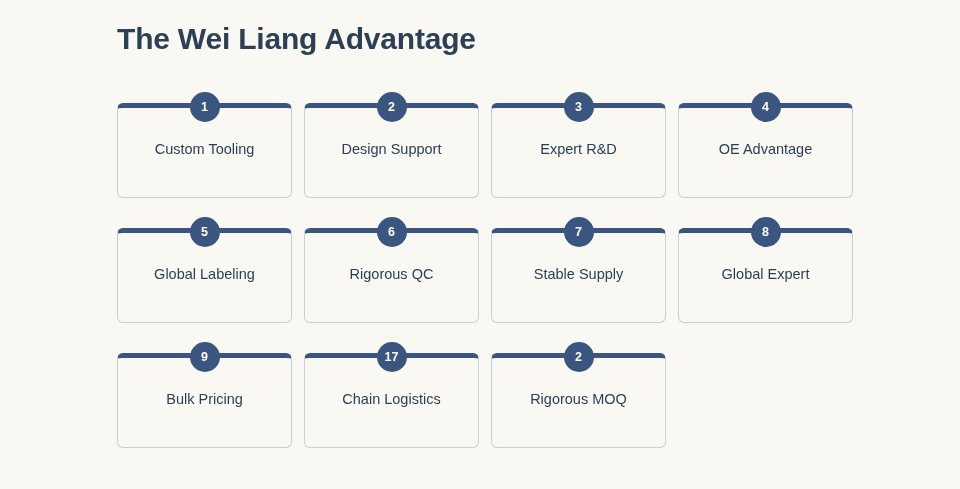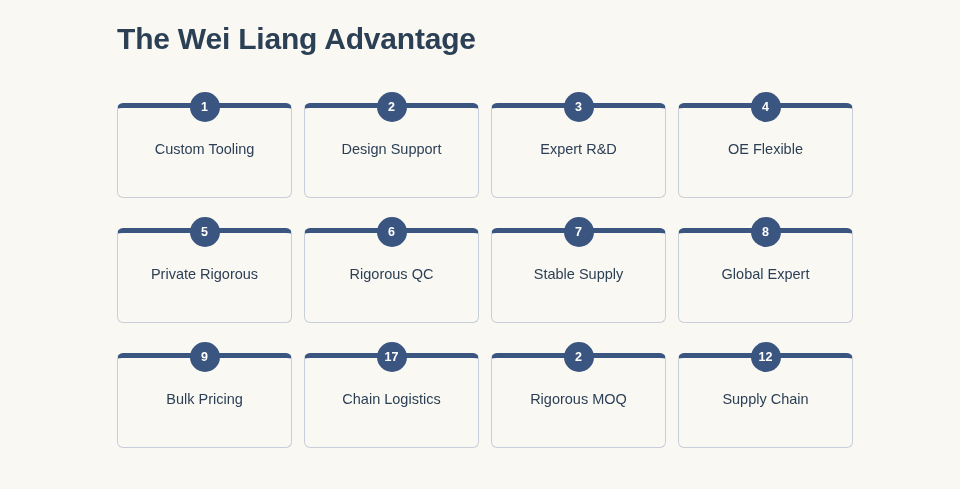--- a/index.html
+++ b/index.html
@@ -97,26 +97,26 @@
       <div class="card-label">Design Support</div>
     </div>
 
     <div class="card">
       <div class="badge">3</div>
       <div class="card-label">Expert R&amp;D</div>
     </div>
 
     <div class="card">
       <div class="badge">4</div>
-      <div class="card-label">OE Flexible</div>
+      <div class="card-label">OE Advantage</div>
     </div>
 
     <div class="card">
       <div class="badge">5</div>
-      <div class="card-label">Private Rigorous</div>
+      <div class="card-label">Global Labeling</div>
     </div>
 
     <div class="card">
       <div class="badge">6</div>
       <div class="card-label">Rigorous QC</div>
     </div>
 
     <div class="card">
       <div class="badge">7</div>
       <div class="card-label">Stable Supply</div>
@@ -135,19 +135,15 @@
     <div class="card">
       <div class="badge">17</div>
       <div class="card-label">Chain Logistics</div>
     </div>
 
     <div class="card">
       <div class="badge">2</div>
       <div class="card-label">Rigorous MOQ</div>
     </div>
 
-    <div class="card">
-      <div class="badge">12</div>
-      <div class="card-label">Supply Chain</div>
-    </div>
 
   </div>
 </div>
 
 </body></html>

